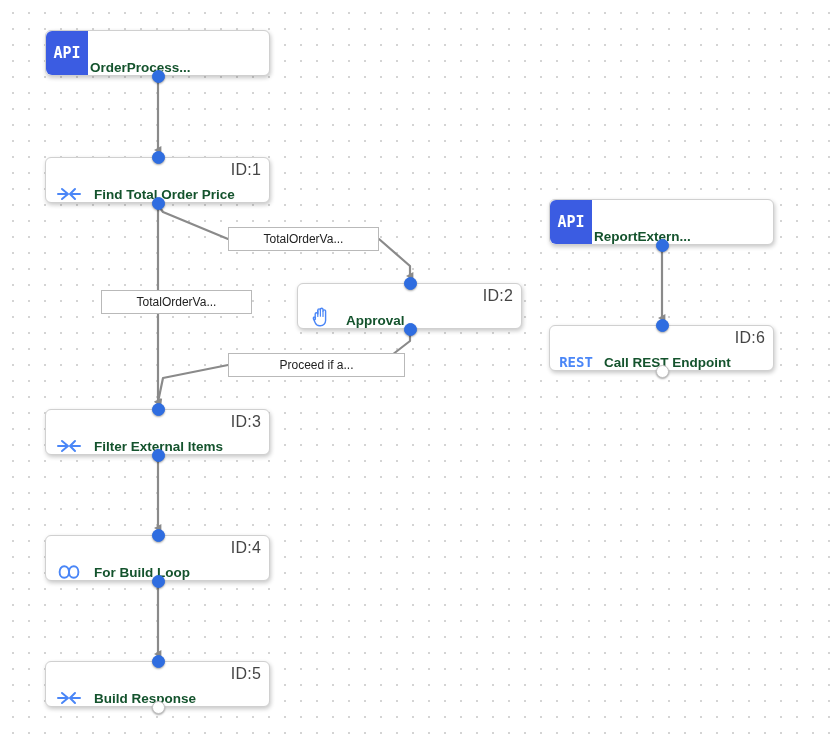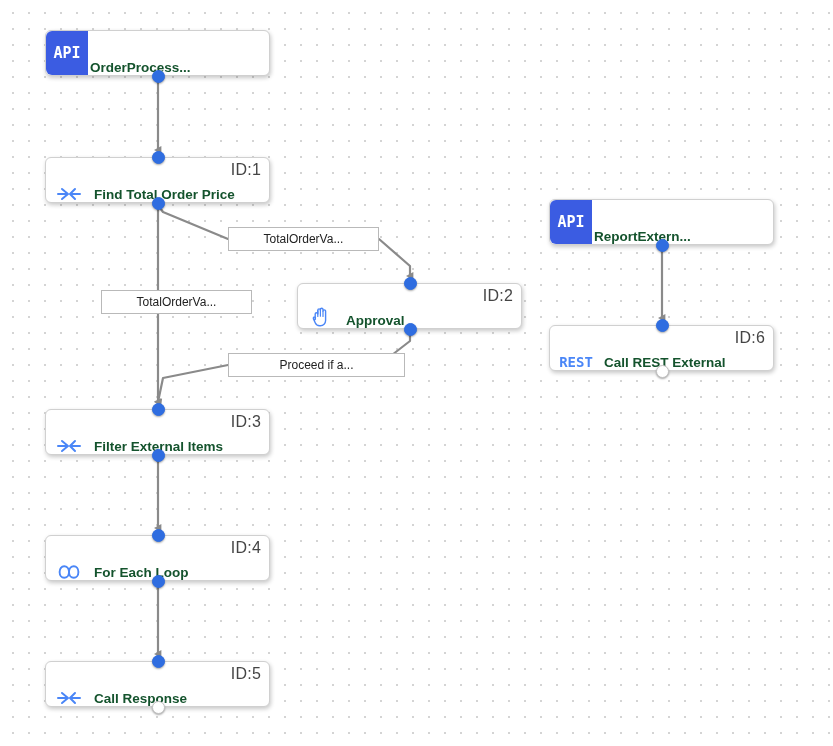--- a/index.html
+++ b/index.html
@@ -224,53 +224,53 @@
   <div class="node" style="left:45px; top:535px; width:225px;">
     <div class="node-inner">
       <div class="icon-slot">
         <svg width="26" height="16" viewBox="0 0 26 16">
           <path d="M13,8 C13,4 10.6,2.2 8.2,2.2 C5.6,2.2 3.6,4.8 3.6,8
                    C3.6,11.2 5.6,13.8 8.2,13.8 C10.6,13.8 13,12 13,8
                    C13,4 15.4,2.2 17.8,2.2 C20.4,2.2 22.4,4.8 22.4,8
                    C22.4,11.2 20.4,13.8 17.8,13.8 C15.4,13.8 13,12 13,8 Z" stroke="#4a86f7" stroke-width="1.9" fill="none" stroke-linecap="round"></path>
         </svg>
       </div>
-      <div class="node-title">For Each Loop</div>
+      <div class="node-title">For Build Loop</div>
     </div>
     <div class="node-id">ID:4</div>
   </div>
 
   <div class="node" style="left:45px; top:661px; width:225px;">
     <div class="node-inner">
       <div class="icon-slot">
         <svg width="24" height="16" viewBox="0 0 24 16">
           <path d="M1,12 L9,12 M5,7 L11,12 L5,17" transform="translate(0,-4)" stroke="#4a86f7" stroke-width="2" fill="none" stroke-linecap="round" stroke-linejoin="round"></path>
           <path d="M23,8 L14,8 M18,3 L13,8 L18,13" stroke="#4a86f7" stroke-width="2" fill="none" stroke-linecap="round" stroke-linejoin="round"></path>
         </svg>
       </div>
-      <div class="node-title">Call Response</div>
+      <div class="node-title">Build Response</div>
     </div>
     <div class="node-id">ID:5</div>
   </div>
 
   <div class="node" style="left:549px; top:199px; width:225px;">
     <div class="node-inner">
       <div class="badge">
         <span>API</span>
       </div>
       <div class="node-title">ReportExtern...</div>
     </div>
   </div>
 
   <div class="node" style="left:549px; top:325px; width:225px;">
     <div class="node-inner">
       <div class="icon-slot text-icon">
         <span>REST</span>
       </div>
-      <div class="node-title">Call REST External</div>
+      <div class="node-title">Call REST Endpoint</div>
     </div>
     <div class="node-id">ID:6</div>
   </div>
 
   <div class="port filled" style="left:151.5px; top:69.5px;"></div>
   <div class="port filled" style="left:151.5px; top:150.5px;"></div>
   <div class="port filled" style="left:151.5px; top:196.5px;"></div>
   <div class="port filled" style="left:403.5px; top:276.5px;"></div>
   <div class="port filled" style="left:403.5px; top:322.5px;"></div>
   <div class="port filled" style="left:151.5px; top:402.5px;"></div>

